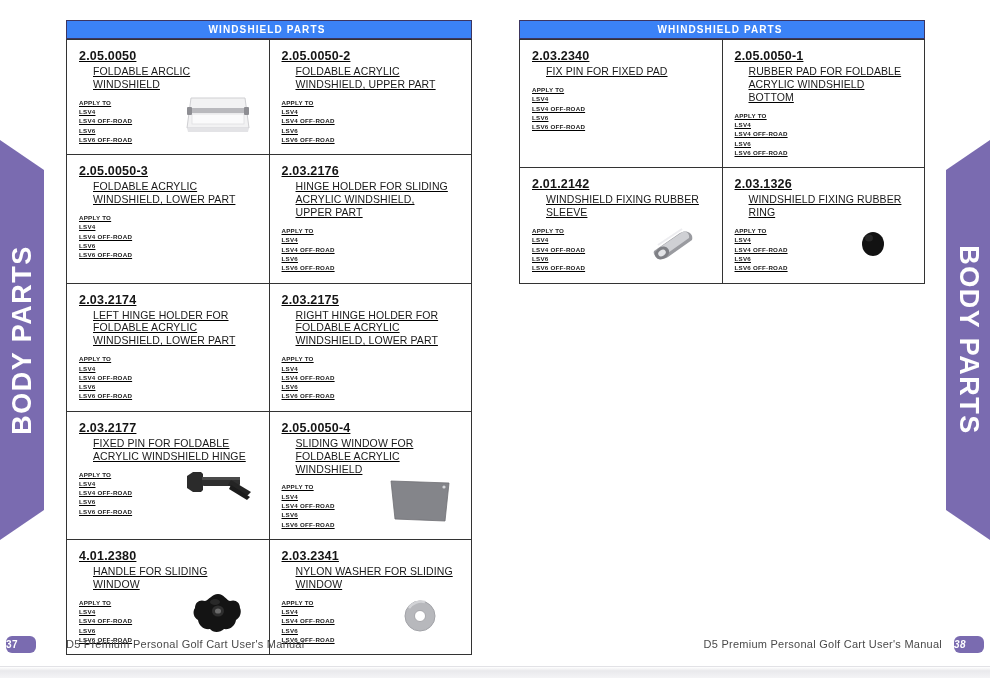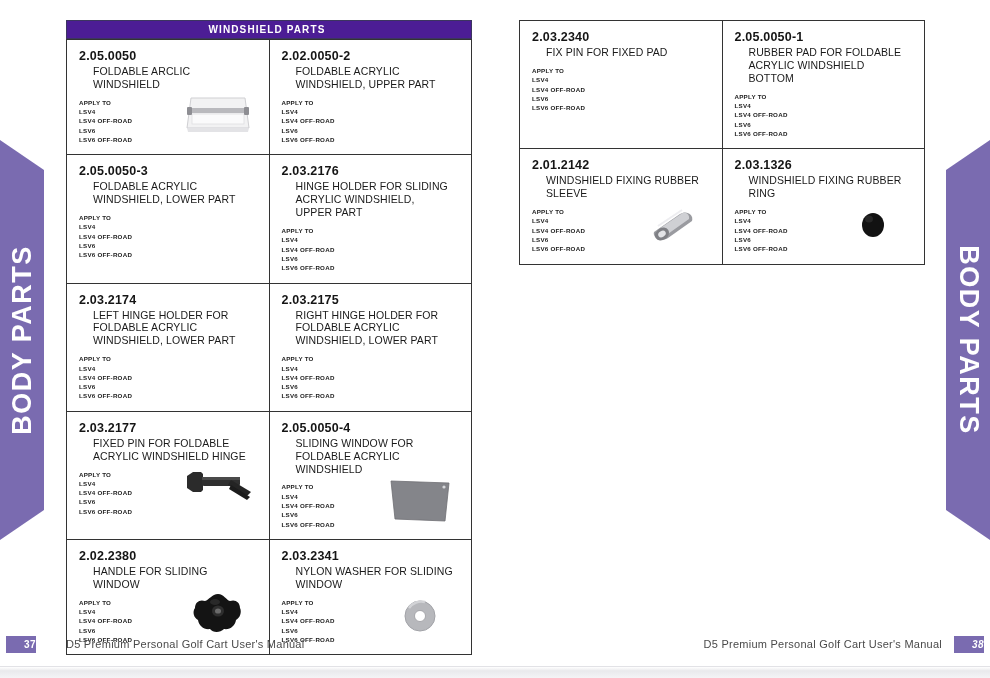--- a/index.html
+++ b/index.html
@@ -32,34 +32,35 @@
   }
   .tab-left .tab-text  { transform: translate(-50%,-50%) rotate(-90deg); }
   .tab-right .tab-text { transform: translate(-50%,-50%) rotate(90deg); }
 
   
   .page { position: absolute; top: 20px; }
   .page-left  { left: 66px;  width: 406px; }
   .page-right { left: 519px; width: 406px; }
 
   .section-head {
-    background: #4c1d95;
+    background: #3b82f6;
     border: 1px solid #3c3560;
     color: #ffffff;
     text-align: center;
     font-size: 10px;
     font-weight: bold;
     letter-spacing: 1.1px;
     padding: 4px 4px 3px 0;
     line-height: 1;
   }
   table.parts {
     width: 100%;
     border-collapse: collapse;
     table-layout: fixed;
+    text-decoration: underline;
   }
   table.parts td {
     width: 50%;
     border: 1px solid #333;
     vertical-align: top;
     padding: 9px 10px 10px 12px;
     position: relative;
   }
   .cell-inner { position: relative; min-height: 84px; }
   .pcode {
@@ -100,22 +101,23 @@
   
   .footer { position: absolute; bottom: 22px; left: 0; width: 990px; height: 20px; }
   .pgbadge {
     position: absolute;
     background: #7a6bb0;
     color: #fff;
     font-size: 10px;
     font-weight: bold;
     width: 30px; height: 17px;
     line-height: 17px;
-    text-align: right;
+    text-align: left;
     letter-spacing: .5px;
+    border-radius: 6px;
   }
   .ftitle {
     position: absolute;
     font-size: 11px;
     color: #4a4a4a;
     line-height: 17px;
     letter-spacing: .25px;
     white-space: nowrap;
   }
   .pg-left  { left: 6px;  top: 0; }
@@ -167,21 +169,21 @@
                       <rect x="8" y="19" width="5" height="8" rx="1" fill="#8e8e93"></rect>
                       <rect x="65" y="19" width="5" height="8" rx="1" fill="#8e8e93"></rect>
                       <path d="M8 40 L70 40 L69 44 L9 44 Z" fill="#e3e3e6"></path>
                     </g>
                   </svg>
                 </div>
               </div>
             </td>
             <td>
               <div class="cell-inner">
-                <div class="pcode">2.02.0050-2</div>
+                <div class="pcode">2.05.0050-2</div>
                 <div class="pname">FOLDABLE ACRYLIC WINDSHIELD, UPPER PART</div>
                 <div class="apply">
                   <div>APPLY TO</div>
                   <div>LSV4</div>
                   <div>LSV4 OFF-ROAD</div>
                   <div>LSV6</div>
                   <div>LSV6 OFF-ROAD</div>
                 </div>
               </div>
             </td>
@@ -285,21 +287,21 @@
                       <circle cx="63" cy="14" r="1.6" fill="#d8d9dc"></circle>
                     </g>
                   </svg>
                 </div>
               </div>
             </td>
           </tr>
           <tr>
             <td>
               <div class="cell-inner">
-                <div class="pcode">2.02.2380</div>
+                <div class="pcode">4.01.2380</div>
                 <div class="pname">HANDLE FOR SLIDING WINDOW</div>
                 <div class="apply">
                   <div>APPLY TO</div>
                   <div>LSV4</div>
                   <div>LSV4 OFF-ROAD</div>
                   <div>LSV6</div>
                   <div>LSV6 OFF-ROAD</div>
                 </div>
                 <div class="art">
                   <svg viewBox="0 0 78 56">
@@ -336,20 +338,21 @@
                   </svg>
                 </div>
               </div>
             </td>
           </tr>
         </tbody>
     </table>
   </div>
 
   <div class="page page-right">
+    <div class="section-head">WHINDSHIELD PARTS</div>
     <table class="parts">
       <tbody id="tbody-right">
           <tr>
             <td>
               <div class="cell-inner">
                 <div class="pcode">2.03.2340</div>
                 <div class="pname">FIX PIN FOR FIXED PAD</div>
                 <div class="apply">
                   <div>APPLY TO</div>
                   <div>LSV4</div>

